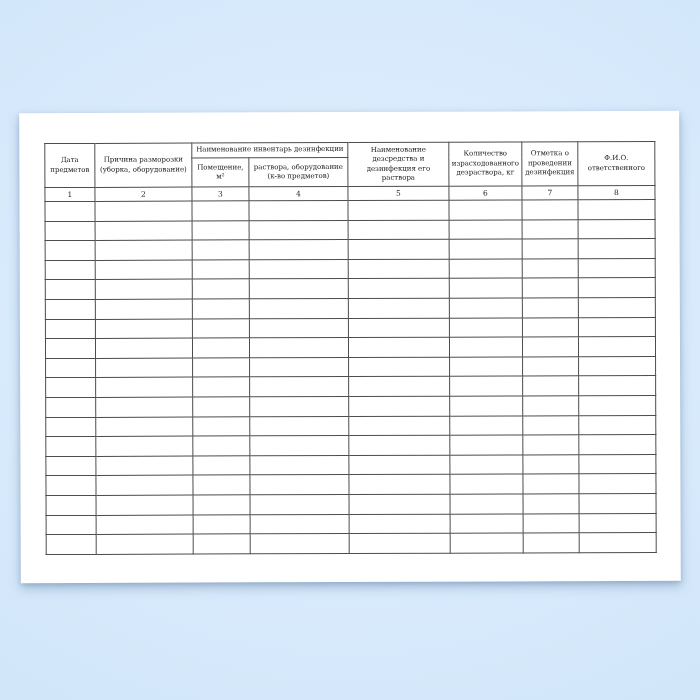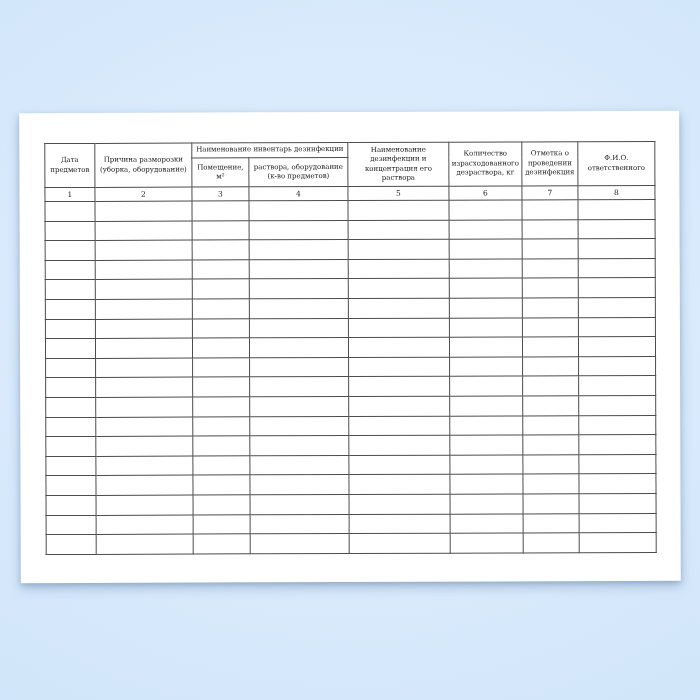--- a/index.html
+++ b/index.html
@@ -84,21 +84,21 @@
         <col class="c5">
           <col class="c6">
           <col class="c7">
           <col class="c8">
       </colgroup>
       <thead>
         <tr class="group-row">
           <th rowspan="2">Дата предметов</th>
           <th rowspan="2">Причина разморозки (уборка, оборудование)</th>
           <th colspan="2">Наименование инвентарь дезинфекции</th>
-          <th rowspan="2">Наименование дезинфекции и концентрация его раствора</th>
+          <th rowspan="2">Наименование дезсредства и дезинфекция его раствора</th>
           <th rowspan="2">Количество израсходованного дезраствора, кг</th>
           <th rowspan="2">Отметка о проведении дезинфекция</th>
           <th rowspan="2">Ф.И.О. ответственного</th>
         </tr>
         <tr class="sub-row">
           <th>Помещение, м²</th>
           <th>раствора, оборудование (к-во предметов)</th>
         </tr>
         <tr class="nums">
           <td>1</td>

